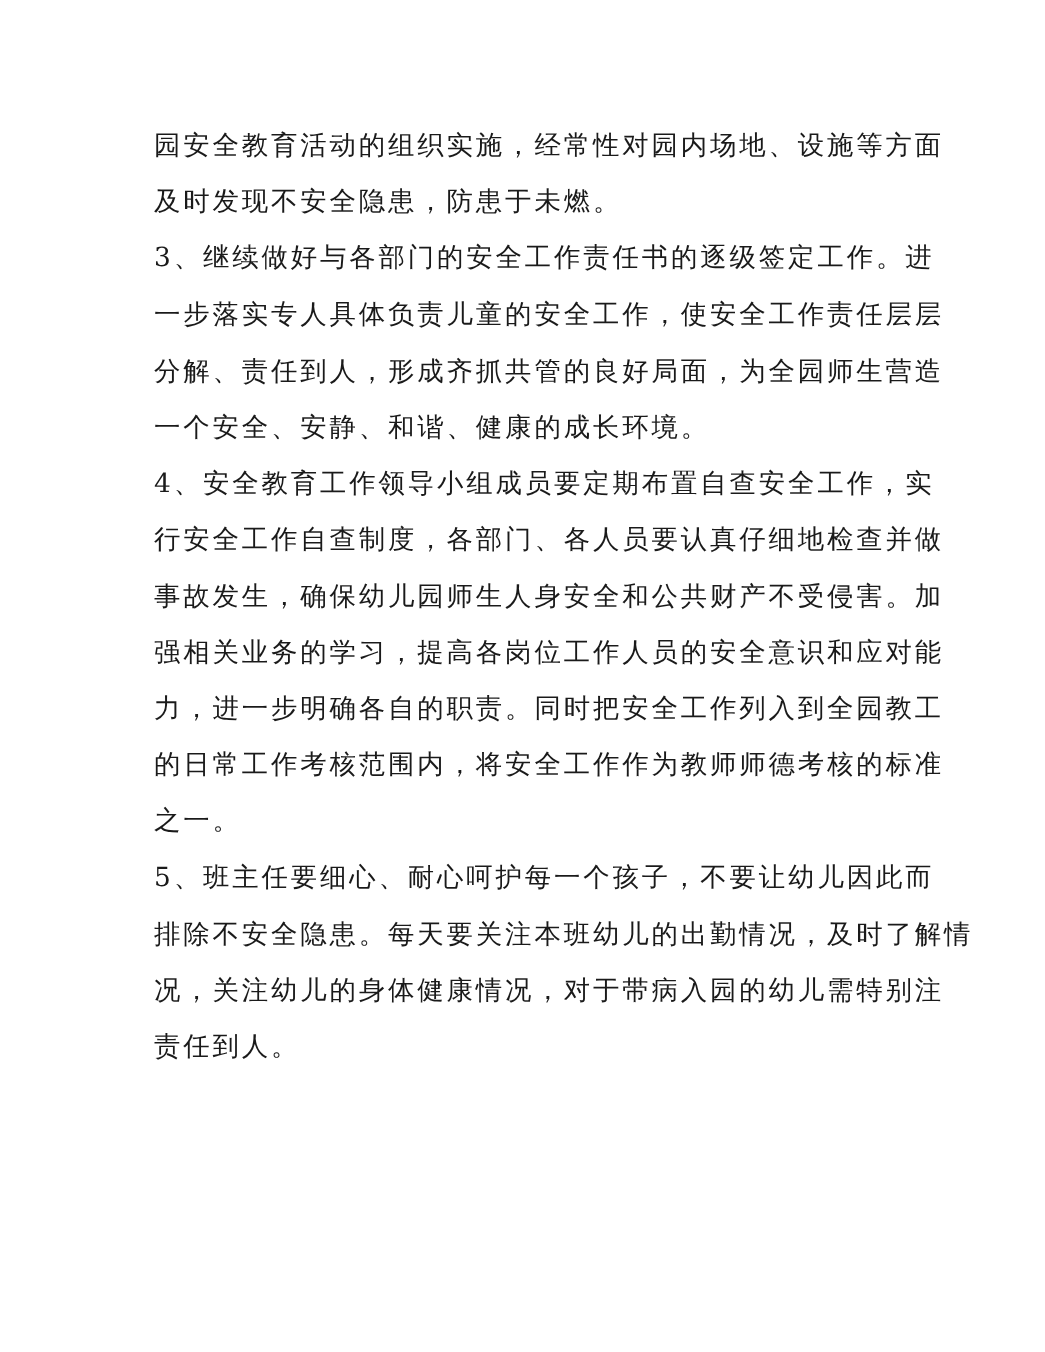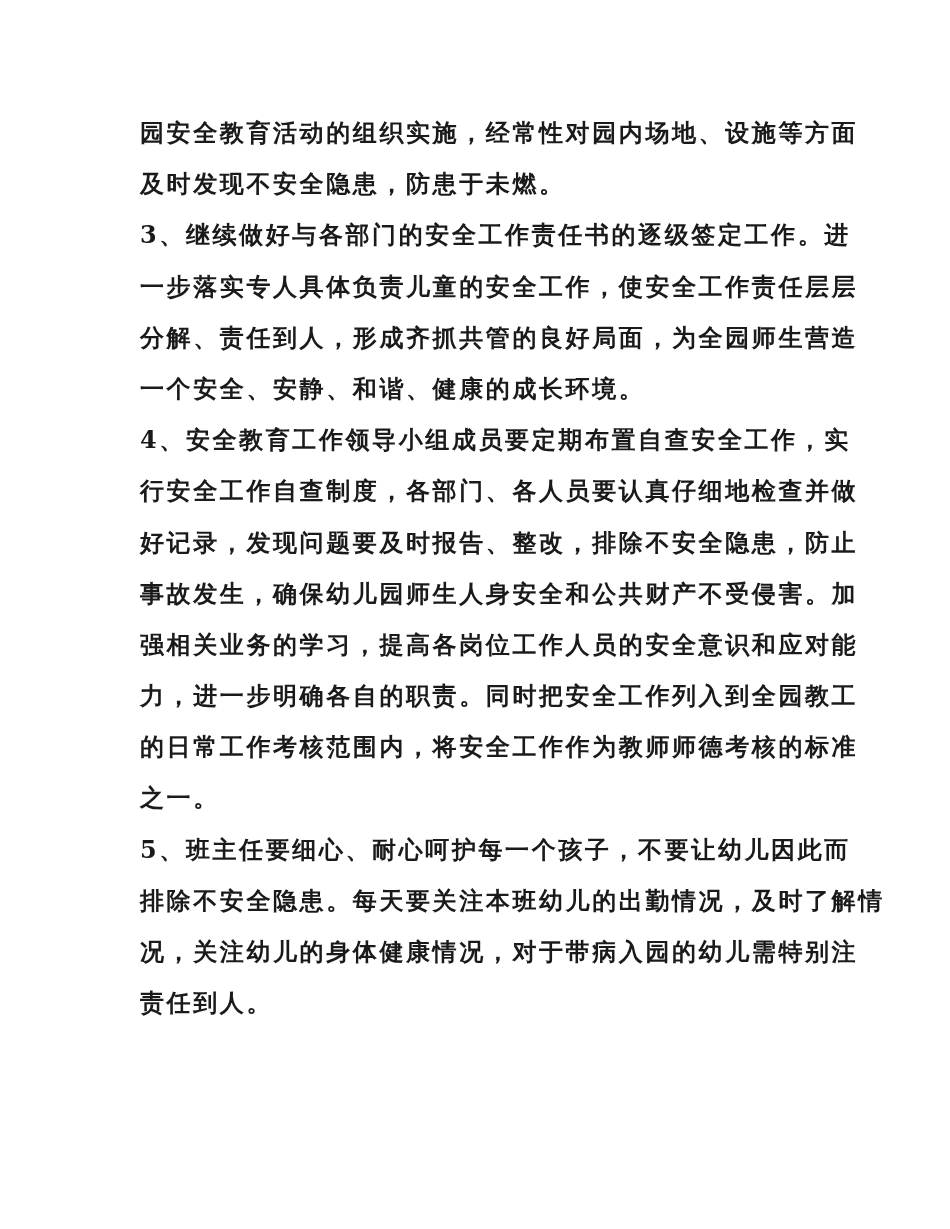--- a/index.html
+++ b/index.html
@@ -20,36 +20,34 @@
     left: 140px;
     top: 107px;
     width: 680px;
   }
   .line {
     height: 51.2px;
     line-height: 51.2px;
     font-size: 24px;
     letter-spacing: 2.6px;
     white-space: nowrap;
-    font-weight: bold;
   }
 </style>
 </head>
 <body>
 
 <div class="page">
   <div class="line">园安全教育活动的组织实施，经常性对园内场地、设施等方面</div>
   <div class="line">及时发现不安全隐患，防患于未燃。</div>
   <div class="line">3、继续做好与各部门的安全工作责任书的逐级签定工作。进</div>
   <div class="line">一步落实专人具体负责儿童的安全工作，使安全工作责任层层</div>
   <div class="line">分解、责任到人，形成齐抓共管的良好局面，为全园师生营造</div>
   <div class="line">一个安全、安静、和谐、健康的成长环境。</div>
   <div class="line">4、安全教育工作领导小组成员要定期布置自查安全工作，实</div>
   <div class="line">行安全工作自查制度，各部门、各人员要认真仔细地检查并做</div>
-  <div class="line">好记录，发现问题要及时报告、整改，排除不安全隐患，防止</div>
   <div class="line">事故发生，确保幼儿园师生人身安全和公共财产不受侵害。加</div>
   <div class="line">强相关业务的学习，提高各岗位工作人员的安全意识和应对能</div>
   <div class="line">力，进一步明确各自的职责。同时把安全工作列入到全园教工</div>
   <div class="line">的日常工作考核范围内，将安全工作作为教师师德考核的标准</div>
   <div class="line">之一。</div>
   <div class="line">5、班主任要细心、耐心呵护每一个孩子，不要让幼儿因此而</div>
   <div class="line">排除不安全隐患。每天要关注本班幼儿的出勤情况，及时了解情</div>
   <div class="line">况，关注幼儿的身体健康情况，对于带病入园的幼儿需特别注</div>
   <div class="line">责任到人。</div>
 </div>

